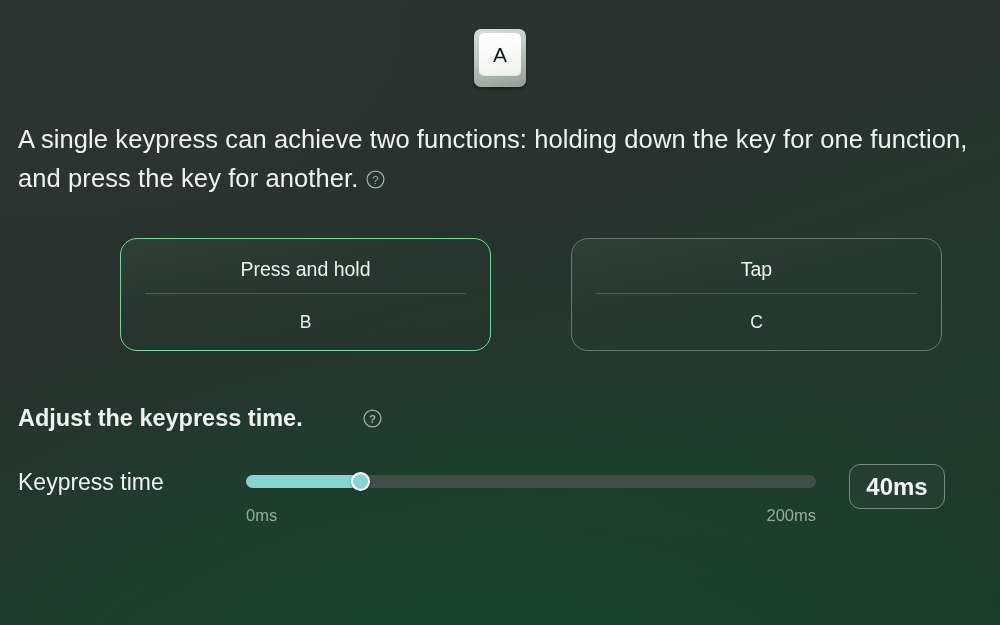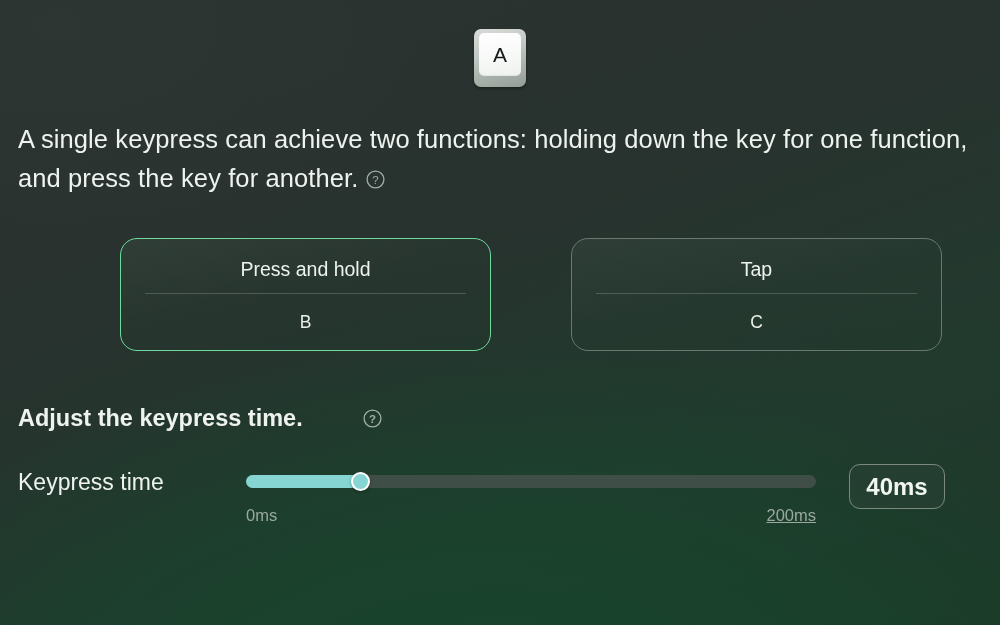--- a/index.html
+++ b/index.html
@@ -207,21 +207,21 @@
     box-shadow: 0 1px 3px rgba(0,0,0,0.35);
   }
   .slider-min, .slider-max {
     position: absolute;
     top: 43px;
     font-size: 16.5px;
     color: #9aa8a0;
     line-height: 20px;
   }
   .slider-min { left: 0; }
-  .slider-max { right: 0; text-decoration: underline; }
+  .slider-max { right: 0; }
 
   .value-box {
     position: absolute;
     left: 831px;
     top: 2px;
     width: 96px;
     height: 45px;
     border: 1.3px solid #7b8a81;
     border-radius: 11px;
     box-sizing: border-box;

